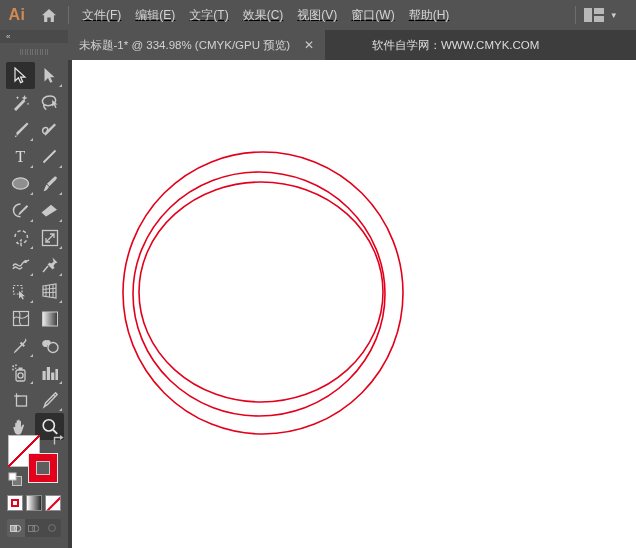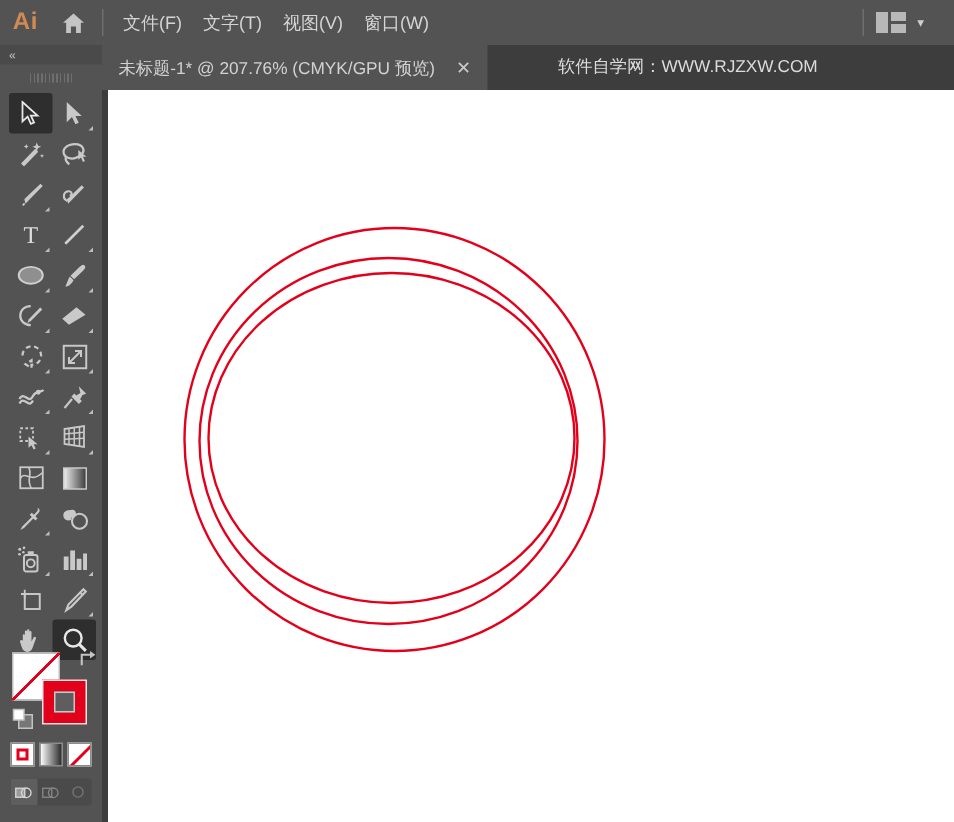--- a/index.html
+++ b/index.html
@@ -17,21 +17,21 @@
     background:#535353;display:flex;align-items:center;
   }
   .ai-logo{
     width:34px;height:30px;display:flex;align-items:center;justify-content:center;
     color:#d08a52;font-size:16px;font-weight:bold;letter-spacing:.5px;
   }
   .home-icon{
     width:30px;height:30px;display:flex;align-items:center;justify-content:center;
   }
   .menu-sep{width:1px;height:18px;background:#6e6e6e;margin:0 6px 0 4px;}
-  .menu-items{display:flex;align-items:center;height:30px;}
+  .menu-items{display:flex;align-items:center;height:30px;text-decoration:underline;}
   .menu-item{
     color:#d4d4d4;font-size:12px;padding:0 7px;height:30px;line-height:30px;
     white-space:nowrap;cursor:default;
   }
   .ws-wrap{position:absolute;right:4px;top:0;height:30px;display:flex;align-items:center;}
   .ws-sep{width:1px;height:18px;background:#6e6e6e;margin-right:8px;}
   .ws-icon{display:flex;align-items:center;}
   .ws-caret{color:#cfcfcf;font-size:9px;margin-left:7px;margin-right:4px;}
 
   
@@ -153,44 +153,47 @@
   <div class="menubar">
     <div class="ai-logo">Ai</div>
     <div class="home-icon">
       <svg width="16" height="15" viewBox="0 0 16 15">
         <path d="M8 1 L15 7.2 L12.9 7.2 L12.9 14 L9.7 14 L9.7 9.6 L6.3 9.6 L6.3 14 L3.1 14 L3.1 7.2 L1 7.2 Z" fill="#c4c4c4"></path>
       </svg>
     </div>
     <div class="menu-sep"></div>
     <div class="menu-items">
       <div class="menu-item">文件(F)</div>
+      <div class="menu-item">编辑(E)</div>
       <div class="menu-item">文字(T)</div>
+      <div class="menu-item">效果(C)</div>
       <div class="menu-item">视图(V)</div>
       <div class="menu-item">窗口(W)</div>
+      <div class="menu-item">帮助(H)</div>
     </div>
     <div class="ws-wrap">
       <div class="ws-sep"></div>
       <div class="ws-icon">
         <svg width="20" height="14" viewBox="0 0 20 14">
           <rect x="0" y="0" width="8" height="14" fill="#b8b8b8"></rect>
           <rect x="10" y="0" width="10" height="6" fill="#b8b8b8"></rect>
           <rect x="10" y="8" width="10" height="6" fill="#b8b8b8"></rect>
         </svg>
       </div>
       <div class="ws-caret">▾</div>
     </div>
   </div>
 
   <div class="tabbar">
     <div class="left-pad"></div>
     <div class="tab">
-      <span class="tab-title">未标题-1* @ 207.76% (CMYK/GPU 预览)</span>
+      <span class="tab-title">未标题-1* @ 334.98% (CMYK/GPU 预览)</span>
       <span class="tab-close">✕</span>
     </div>
-    <div class="promo">软件自学网：WWW.RJZXW.COM</div>
+    <div class="promo">软件自学网：WWW.CMYK.COM</div>
   </div>
 
   <div class="toolbar">
 
     <div class="tb-collapse">
       <span class="arrows">«</span>
     </div>
     <div class="tb-grip"></div>
 
     <div class="tools">

